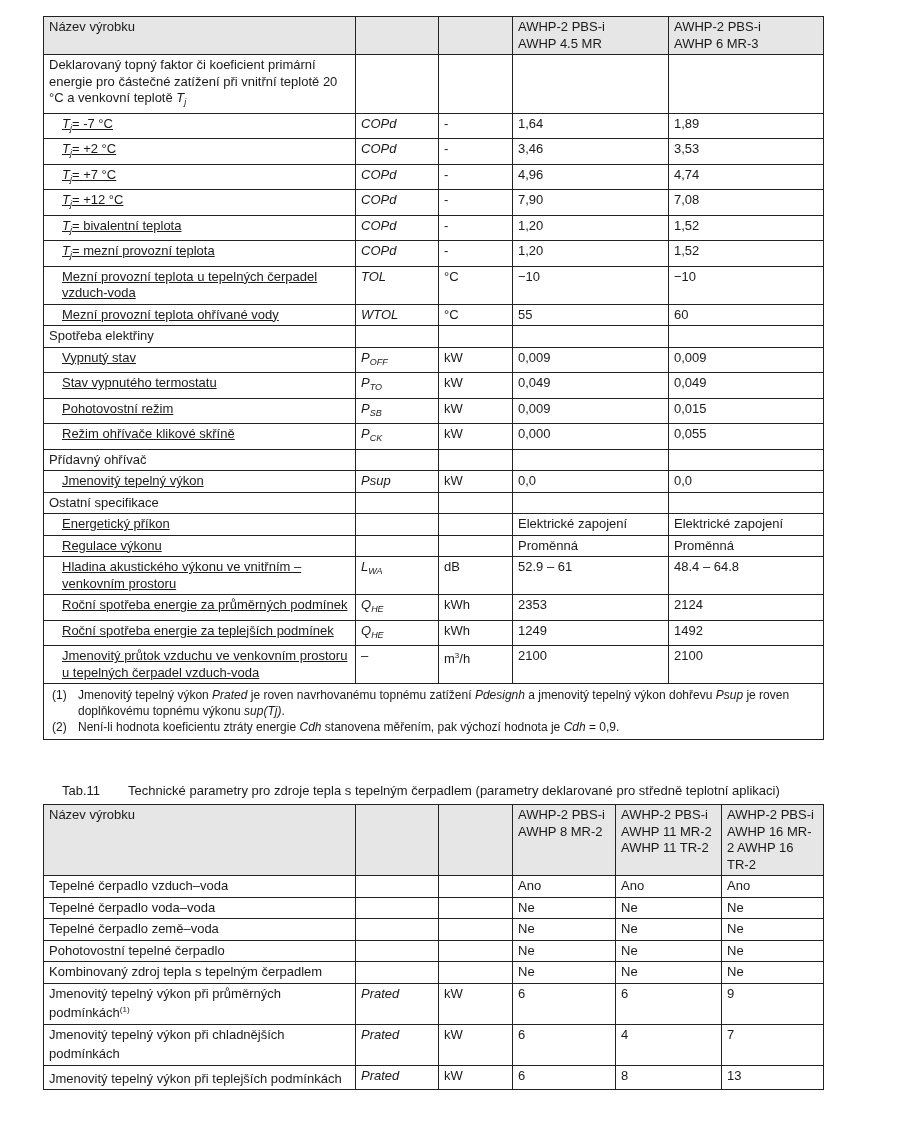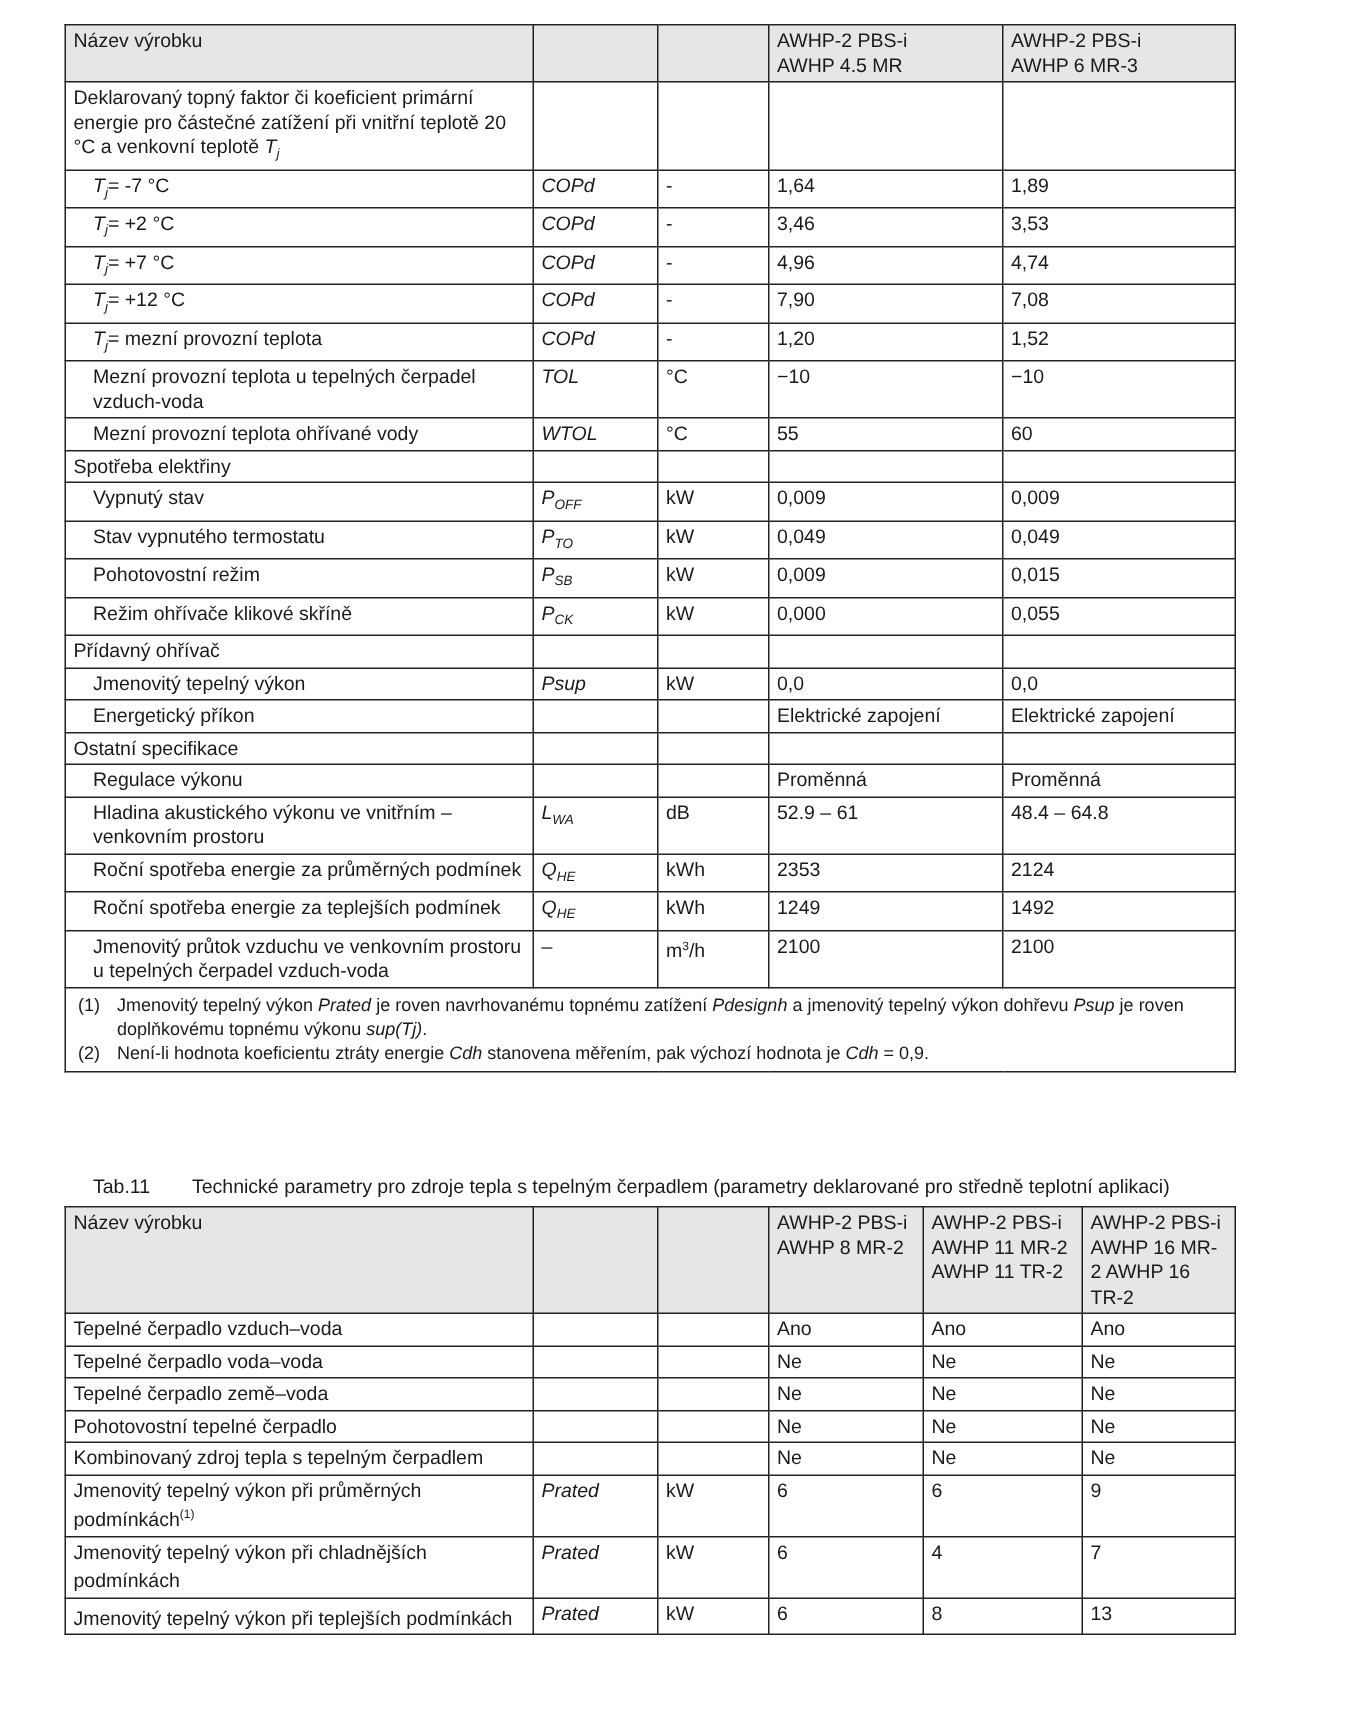--- a/index.html
+++ b/index.html
@@ -6,21 +6,21 @@
   body {
     width: 898px; height: 1144px; position: relative; overflow: hidden;
     font-family: "Liberation Sans", sans-serif; font-size: 13px; color: #1a1a1a;
   }
   table { border-collapse: collapse; table-layout: fixed; position: absolute; left: 43px; }
   td {
     border: 1.3px solid #222; vertical-align: top; padding: 2px 5px 2px 5px;
     line-height: 16.5px; word-wrap: break-word;
   }
   tr.hdr td { background: #e6e6e6; }
-  td.ind { padding-left: 18px; }
+  td.ind { padding-left: 18px; text-decoration: underline; }
   .it { font-style: italic; }
   sub { font-size: 9px; vertical-align: -3px; font-style: italic; }
   sup.small { font-size: 8px; vertical-align: 5px; }
   tr.foot td { padding: 3px 6px 4px 6px; font-size: 12px; line-height: 16px; }
   .fn { display: flex; }
   .fn .num { width: 26px; flex: 0 0 26px; padding-left: 2px; }
   #tab1 { top: 16px; width: 780px; }
   #tab2 { top: 804px; width: 780px; }
   .caption { position: absolute; left: 62px; top: 783px; font-size: 13px; }
   .caption .lbl { display: inline-block; width: 66px; }
@@ -80,20 +80,27 @@
     <td>4,74</td>
   </tr>
   <tr>
     <td class="ind"><span class="it">T</span><sub>j</sub><span>= +12 °C</span></td>
     <td class="it">COPd</td>
     <td>-</td>
     <td>7,90</td>
     <td>7,08</td>
   </tr>
   <tr>
+    <td class="ind"><span class="it">T</span><sub>j</sub><span>= bivalentní teplota</span></td>
+    <td class="it">COPd</td>
+    <td>-</td>
+    <td>1,20</td>
+    <td>1,52</td>
+  </tr>
+  <tr>
     <td class="ind"><span class="it">T</span><sub>j</sub><span>= mezní provozní teplota</span></td>
     <td class="it">COPd</td>
     <td>-</td>
     <td>1,20</td>
     <td>1,52</td>
   </tr>
 
   <tr>
     <td class="ind">Mezní provozní teplota u tepelných čerpadel vzduch-voda</td>
     <td class="it">TOL</td>
@@ -153,33 +160,33 @@
         <td></td>
   </tr>
   <tr>
     <td class="ind">Jmenovitý tepelný výkon</td>
     <td class="it">Psup</td>
     <td>kW</td>
     <td>0,0</td>
     <td>0,0</td>
   </tr>
   <tr>
+    <td>Ostatní specifikace</td>
+    <td></td>
+        <td></td>
+        <td></td>
+        <td></td>
+  </tr>
+
+  <tr>
     <td class="ind">Energetický příkon</td>
     <td class="it"></td>
     <td></td>
     <td>Elektrické zapojení</td>
     <td>Elektrické zapojení</td>
-  </tr>
-
-  <tr>
-    <td>Ostatní specifikace</td>
-    <td></td>
-        <td></td>
-        <td></td>
-        <td></td>
   </tr>
   <tr>
     <td class="ind">Regulace výkonu</td>
     <td></td>
     <td></td>
     <td>Proměnná</td>
     <td>Proměnná</td>
   </tr>
   <tr>
     <td class="ind">Hladina akustického výkonu ve vnitřním – venkovním prostoru</td>

